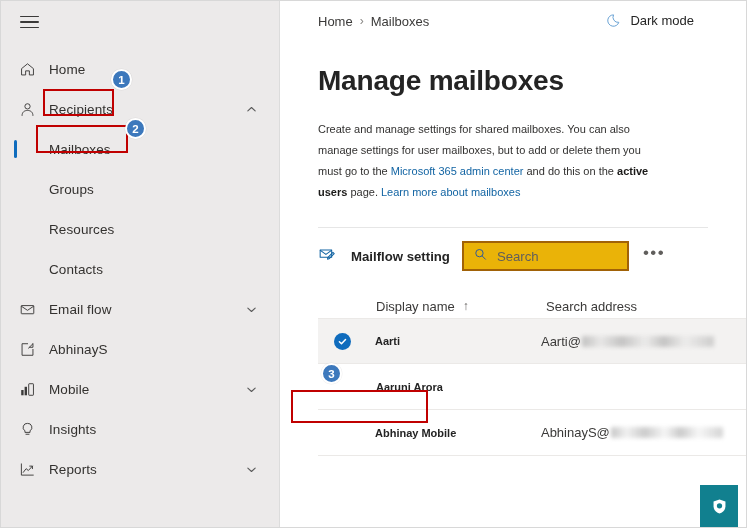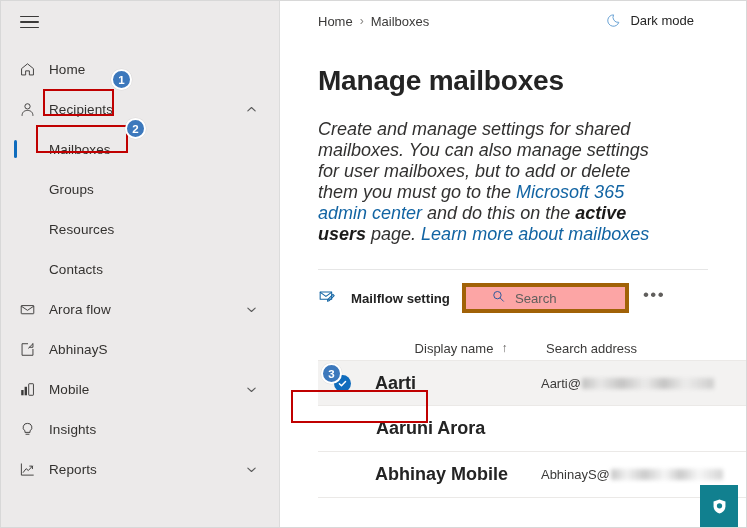--- a/index.html
+++ b/index.html
@@ -140,26 +140,25 @@
 
   .content { padding: 0 38px; }
   h1.page-title {
     font-size: 28px;
     font-weight: bold;
     color: #242424;
     margin: 24px 0 0 0;
     letter-spacing: -0.2px;
   }
   p.desc {
-    font-size: 18px;
+    font-size: 11px;
     line-height: 21px;
     color: #323130;
     margin: 22px 0 0 0;
     max-width: 336px;
-    font-style: italic;
   }
   p.desc a { color: #1264a3; text-decoration: none; cursor: pointer; }
   p.desc b { font-weight: bold; color: #1b1a19; }
 
   .divider {
     height: 1px; background: #e6e6e6;
     margin: 24px 38px 0 38px;
   }
 
   .toolbar {
@@ -172,24 +171,24 @@
     display: flex; align-items: center;
     cursor: pointer;
     margin-right: 12px;
   }
   .tb-btn .tb-lbl {
     font-size: 13.2px; font-weight: bold; color: #242424;
     margin-left: 15px;
   }
   .searchbox {
     width: 167px; height: 30px;
-    border: 4px solid #a16207;
-    display: flex; align-items: center;
-    padding-left: 25px;
-    background: #fca5a5;
+    border: 2px solid #a16207;
+    display: flex; align-items: center;
+    padding-left: 9px;
+    background: #eab308;
     cursor: text;
   }
   .searchbox .sph {
     font-size: 13.2px; color: #605e5c;
     margin-left: 9px;
   }
   .ellipsis {
     margin-left: 14px;
     font-size: 17px;
     color: #605e5c;
@@ -200,21 +199,21 @@
   }
 
   
   .table { margin-top: 22px; padding-left: 38px; }
   .thead {
     display: flex; align-items: center;
     height: 24px;
     padding-left: 58px;
   }
   .th {
-    font-size: 13px; color: #3b3a39; justify-content: center;
+    font-size: 13px; color: #3b3a39;
   }
   .th.c1 { width: 170px; display:flex; align-items:center; }
   .th.c1 .sortarrow { margin-left: 8px; font-size: 12px; color:#605e5c;}
   .th.c2 { width: 200px; }
 
   .trow {
     display: flex; align-items: center;
     height: 46px;
     border-bottom: 1px solid #ebe9e7;
     padding-left: 0;
@@ -227,21 +226,21 @@
     display: flex; align-items: center; justify-content: flex-start;
     padding-left: 16px;
   }
   .check .circle {
     width: 17px; height: 17px; border-radius: 50%;
     background: #0f6cbd;
     display: flex; align-items: center; justify-content: center;
   }
   .cell-name {
     width: 170px;
-    font-size: 18px;
+    font-size: 11px;
     font-weight: bold;
     color: #242424;
   }
   .cell-email {
     width: 210px;
     font-size: 13px;
     color: #3b3a39;
     display: flex; align-items: center;
     white-space: nowrap;
   }
@@ -331,21 +330,21 @@
         <span class="lbl">Contacts</span>
       </div>
 
       <div class="nav-item">
         <span class="ico">
           <svg width="17" height="17" viewBox="0 0 20 20" fill="none" stroke="#3b3a39" stroke-width="1.1">
             <rect x="2.6" y="5.4" width="14.8" height="9.6" rx="0.6"></rect>
             <path d="M2.9 6.2 L10 11 L17.1 6.2" stroke-linecap="round"></path>
           </svg>
         </span>
-        <span class="lbl">Arora flow</span>
+        <span class="lbl">Email flow</span>
         <span class="chev">
           <svg width="11" height="11" viewBox="0 0 12 12" fill="none" stroke="#5a5a5a" stroke-width="1.2">
             <path d="M2 4.4 L6 8.2 L10 4.4" stroke-linecap="round" stroke-linejoin="round"></path>
           </svg>
         </span>
       </div>
 
 
       <div class="nav-item">
         <span class="ico">

